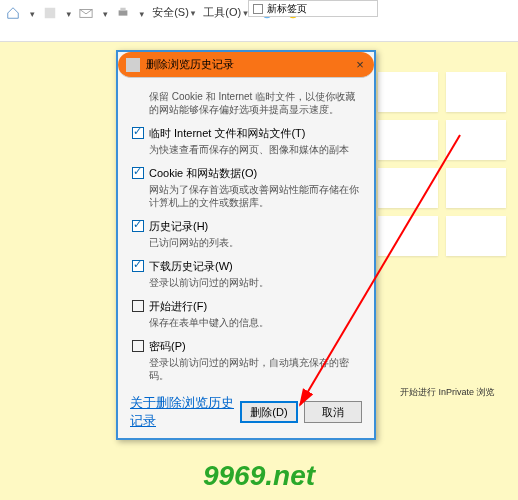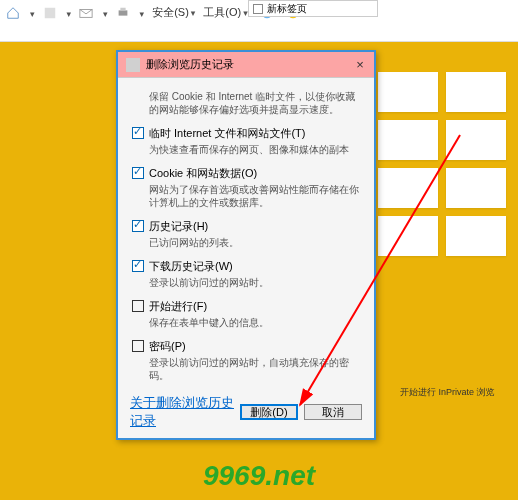--- a/index.html
+++ b/index.html
@@ -4,41 +4,41 @@
 <style>
 * { box-sizing: border-box; margin: 0; padding: 0; }
 body { font-family: "Microsoft YaHei", Tahoma, sans-serif; font-size: 11px; background: #fff; width: 518px; height: 500px; overflow: hidden; position: relative; }
 .toolbar { height: 42px; border-bottom: 1px solid #ddd; padding: 3px 6px; color: #333; }
 .toolbar-row1 { font-size: 11px; height: 18px; }
 .toolbar-row1 span { margin-right: 10px; }
 .toolbar-row2 { display: flex; align-items: center; font-size: 11px; margin-top: 2px; }
 .toolbar-row2 span { margin-right: 8px; }
 .dropdown-arrow::after { content: "▾"; font-size: 9px; margin-left: 2px; color: #555; }
 .icon-sm { width: 14px; height: 14px; display: inline-block; vertical-align: middle; }
-.main-area { position: absolute; top: 42px; left: 0; right: 0; bottom: 0; background: #eab308; }
+.main-area { position: absolute; top: 42px; left: 0; right: 0; bottom: 0; background: #fef9c3; }
 .thumbs { position: absolute; left: 378px; top: 30px; width: 128px; }
 .thumb-row { display: flex; gap: 8px; margin-bottom: 8px; }
 .thumb { width: 60px; height: 40px; background: #fff; box-shadow: 0 1px 2px rgba(0,0,0,0.1); }
 .inprivate { position: absolute; left: 400px; top: 344px; font-size: 9px; color: #333; }
 .dialog { position: absolute; left: 116px; top: 50px; width: 260px; height: 390px; background: #f5f5f5; border: 2px solid #3a8fd8; box-shadow: 2px 2px 6px rgba(0,0,0,0.3); }
-.titlebar { height: 26px; background: #fca5a5; border-bottom: 1px solid #ccc; display: flex; align-items: center; padding: 0 4px 0 8px; }
+.titlebar { height: 26px; background: #f97316; border-bottom: 1px solid #ccc; display: flex; align-items: center; padding: 0 4px 0 8px; border-radius: 13px; }
 .titlebar .title-icon { width: 14px; height: 14px; background: #d0d0d0; margin-right: 6px; }
 .titlebar .title-text { font-size: 11px; flex: 1; }
 .titlebar .close { width: 20px; text-align: center; font-size: 13px; cursor: pointer; color: #333; }
 .content { padding: 10px 14px 6px 14px; height: 322px; overflow: hidden; }
 .opt { margin-bottom: 10px; }
 .opt-head { display: flex; align-items: flex-start; }
 .chk { width: 12px; height: 12px; border: 1px solid #333; margin-right: 5px; flex-shrink: 0; margin-top: 1px; position: relative; }
 .chk.checked { background: #fff; border-color: #0066b3; }
 .chk.checked::after { content: "✓"; position: absolute; top: -3px; left: 0; font-size: 11px; color: #0066b3; }
 .opt-label { font-size: 11px; font-weight: normal; color: #000; }
 .opt-desc { font-size: 10px; color: #555; margin-left: 17px; margin-top: 2px; line-height: 1.3; }
 .footer { position: absolute; bottom: 8px; left: 12px; right: 12px; display: flex; align-items: center; }
 .footer-link { color: #0066cc; font-size: 13px; text-decoration: underline; flex: 1; }
-.btn { width: 58px; height: 16px; border: 1px solid #888; background: #e8e8e8; font-size: 11px; margin-left: 6px; display: flex; align-items: center; justify-content: center; cursor: pointer; }
+.btn { width: 58px; height: 22px; border: 1px solid #888; background: #e8e8e8; font-size: 11px; margin-left: 6px; display: flex; align-items: center; justify-content: center; cursor: pointer; }
 .btn.default { border: 2px solid #0078d7; }
 .arrow { position: absolute; pointer-events: none; }
 .watermark { position: absolute; bottom: 8px; width: 100%; text-align: center; font-size: 28px; font-weight: bold; color: #2aa82a; font-family: Arial, sans-serif; font-style: italic; }
 .tab-area { position: absolute; top: 0; left: 210px; width: 130px; height: 17px; background: #fff; border: 1px solid #ccc; font-size: 10px; padding: 2px 4px; display: flex; align-items: center; margin-left: 38px; }
 .tab-icon { width: 10px; height: 10px; border: 1px solid #888; margin-right: 4px; }
 </style>
 </head>
 <body>
 
 <div class="tab-area">

